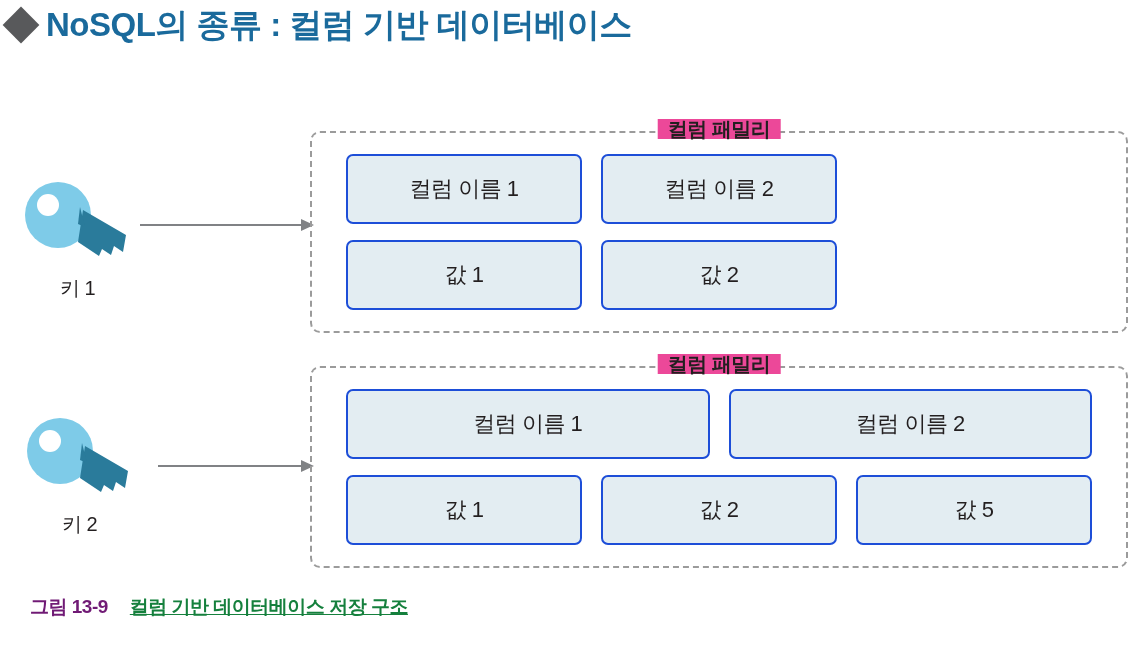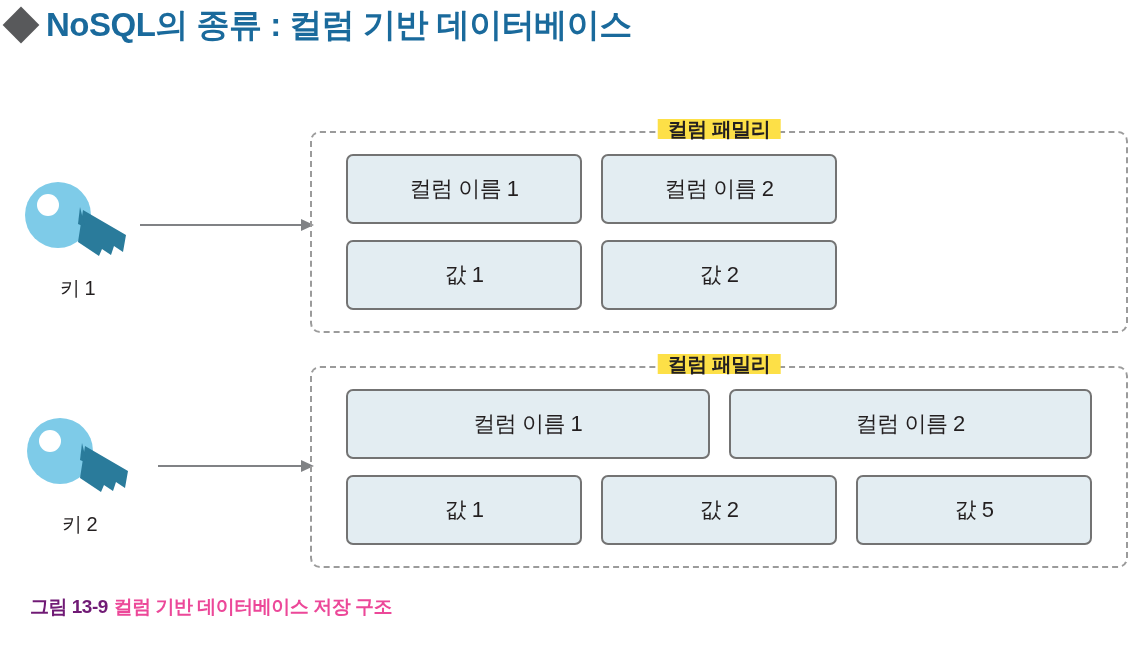--- a/index.html
+++ b/index.html
@@ -78,21 +78,21 @@
     box-sizing: border-box;
   }
   #column-family-1 { left: 310px; top: 131px; width: 818px; height: 202px; }
   #column-family-2 { left: 310px; top: 366px; width: 818px; height: 202px; }
 
   .cf-label {
     position: absolute;
     top: -14px;
     left: 50%;
     transform: translateX(-50%);
-    background: #fde047;
+    background: #ec4899;
     padding: 0 10px;
     font-size: 20px;
     font-weight: bold;
     color: #231f20;
     letter-spacing: -0.5px;
     white-space: nowrap;
     line-height: 1;
   }
 
   .cf-grid {
@@ -109,21 +109,21 @@
     box-sizing: border-box;
   }
   .cf-row {
     display: flex;
     gap: 19px;
   }
   .cell {
     flex: 1 1 0;
     height: 70px;
     background: #e3edf2;
-    border: 2px solid #737373;
+    border: 2px solid #1d4ed8;
     border-radius: 7px;
     display: flex;
     align-items: center;
     justify-content: center;
     font-size: 22px;
     color: #231f20;
     letter-spacing: -0.5px;
     box-sizing: border-box;
   }
   
@@ -135,21 +135,21 @@
   #figure-caption {
     position: absolute;
     left: 30px;
     top: 594px;
     font-size: 19px;
     font-weight: bold;
     letter-spacing: -0.5px;
     white-space: nowrap;
   }
   #figure-caption .fig-num { color: #701a75; }
-  #figure-caption .fig-text { color: #ec4899; margin-left: 6px; }
+  #figure-caption .fig-text { color: #15803d; margin-left: 22px; text-decoration: underline; }
 </style>
 </head>
 <body>
 
 <div id="slide-title">
   <span class="diamond"></span>
   <span class="title-text">NoSQL의 종류 : 컬럼 기반 데이터베이스</span>
 </div>
 
 <div class="key-group" id="key-group-1">

